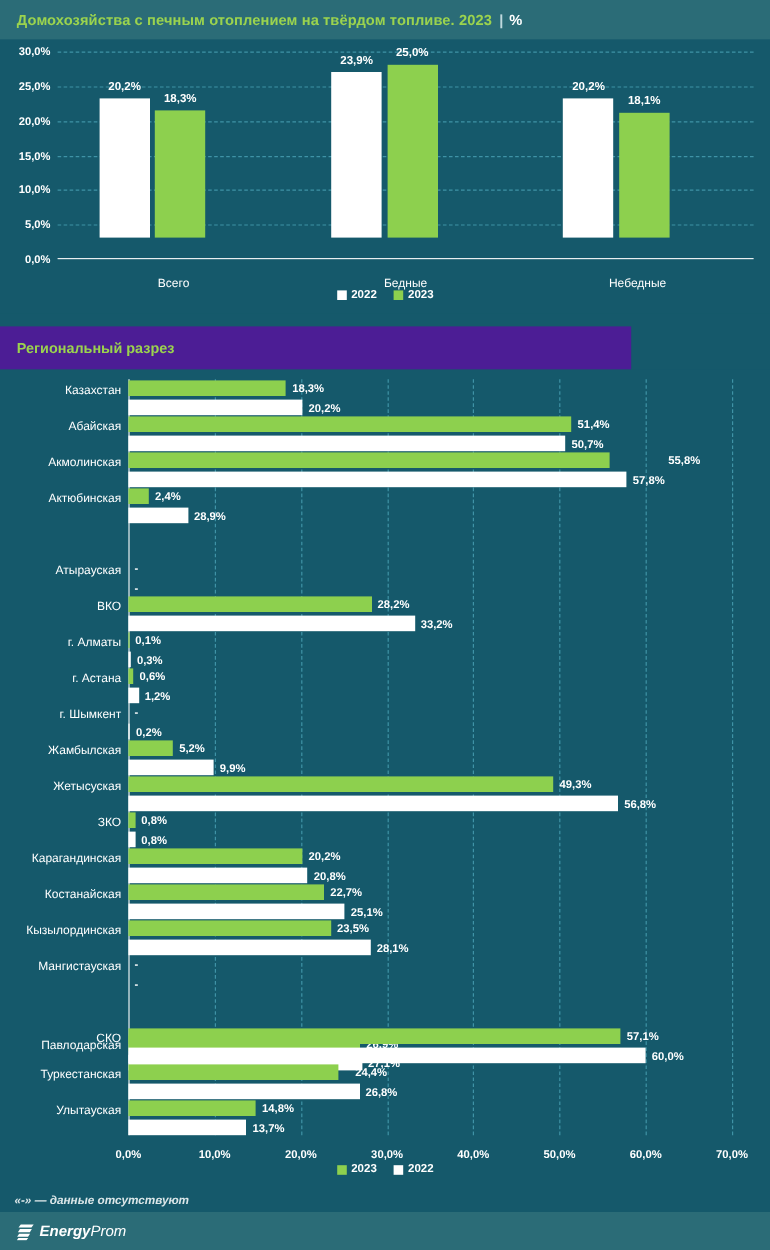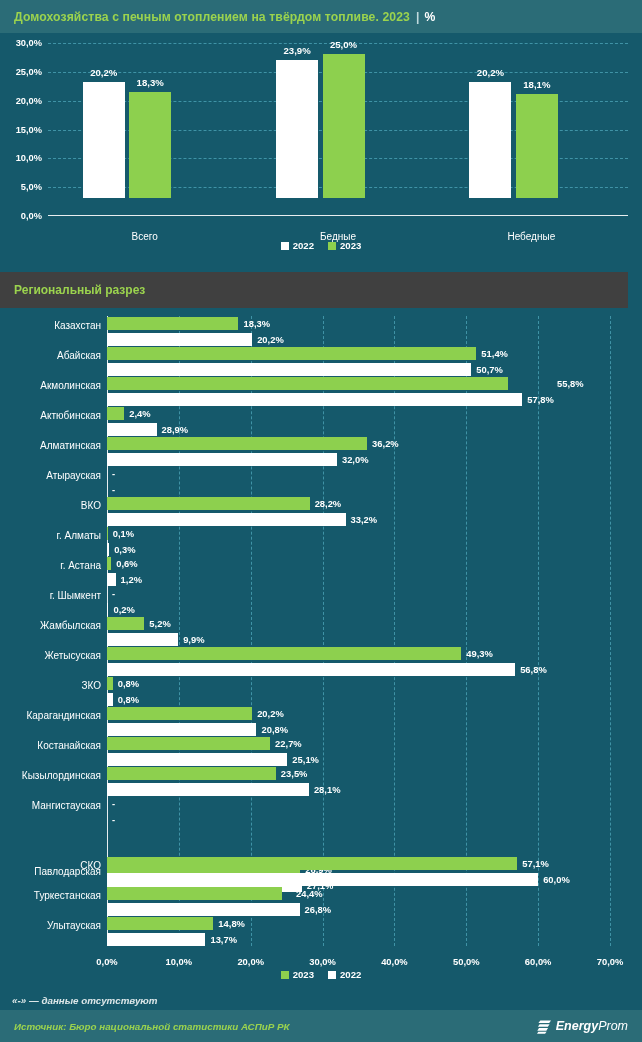--- a/index.html
+++ b/index.html
@@ -72,22 +72,22 @@
     position:absolute;left:0;top:207px;width:642px;
     display:flex;justify-content:center;align-items:center;gap:14px;
   }
   .lg-item{display:flex;align-items:center;gap:4px;font-size:9.6px;font-weight:bold;color:#fff;}
   .lg-swatch{width:8px;height:8px;display:inline-block;}
   .lg-swatch.w{background:#FFFFFF;}
   .lg-swatch.g{background:#8DD04E;}
 
   
   .sectionbar{
-    position:absolute;left:0;top:272px;width:628px;height:36px;
-    background:#404040;display:flex;align-items:center;padding-left:14px;
+    position:absolute;left:0;top:272px;width:526px;height:36px;
+    background:#4c1d95;display:flex;align-items:center;padding-left:14px;
     box-sizing:border-box;
   }
   .sectionbar span{font-size:12px;font-weight:bold;color:#9BD34E;}
 
   
   .regchart{
     position:absolute;left:0;top:308px;width:642px;height:672px;
     background:#15596B;
   }
   .rc-plot{
@@ -260,27 +260,20 @@
           <div class="rc-bar w" style="width: 415.334px;"></div>
           <div class="rc-val w" style="left: 420.334px;">57,8%</div>
         </div>
         <div class="rc-row" style="top: 91px; height: 30px;">
           <div class="rc-label" style="top: 2px;">Актюбинская</div>
           <div class="rc-bar g" style="width: 17.2457px;"></div>
           <div class="rc-val g" style="left: 22.2457px;">2,4%</div>
           <div class="rc-bar w" style="width: 49.5814px;"></div>
           <div class="rc-val w" style="left: 54.5814px;">28,9%</div>
         </div>
-        <div class="rc-row" style="top: 121px; height: 30px;">
-          <div class="rc-label" style="top: 2px;">Алматинская</div>
-          <div class="rc-bar g" style="width: 260.123px;"></div>
-          <div class="rc-val g" style="left: 265.123px;">36,2%</div>
-          <div class="rc-bar w" style="width: 229.943px;"></div>
-          <div class="rc-val w" style="left: 234.943px;">32,0%</div>
-        </div>
         <div class="rc-row" style="top: 151px; height: 30px;">
           <div class="rc-label" style="top: 2px;">Атырауская</div>
           <div class="rc-val g" style="left: 5px;">-</div>
           <div class="rc-val w" style="left: 5px;">-</div>
         </div>
         <div class="rc-row" style="top: 181px; height: 30px;">
           <div class="rc-label" style="top: 2px;">ВКО</div>
           <div class="rc-bar g" style="width: 202.637px;"></div>
           <div class="rc-val g" style="left: 207.637px;">28,2%</div>
           <div class="rc-bar w" style="width: 238.566px;"></div>
@@ -390,21 +383,20 @@
         <span class="lg-item">
           <span class="lg-swatch w"></span>
           <span>2022</span>
         </span>
       </div>
   </div>
 
   <div class="note">«-» — данные отсутствуют</div>
 
   <div class="footer">
-    <span class="src">Источник: Бюро национальной статистики АСПиР РК</span>
     <span class="logo">
       <span class="mark">
         <svg class="mark" viewBox="0 0 16 16" xmlns="http://www.w3.org/2000/svg" aria-hidden="true">
           <polygon points="3.5,1.5 15,1.5 13,4.2 1.5,4.2" fill="#ffffff"></polygon>
           <polygon points="2.8,5.6 13.4,5.6 11.6,8.3 1,8.3" fill="#ffffff"></polygon>
           <polygon points="2.1,9.7 11.8,9.7 10,12.4 0.3,12.4" fill="#ffffff"></polygon>
           <polygon points="1.4,13.6 10.2,13.6 8.6,15.6 0,15.6" fill="#ffffff"></polygon>
         </svg>
       </span>
       <span class="txt"><b>Energy</b><i>Prom</i></span>

